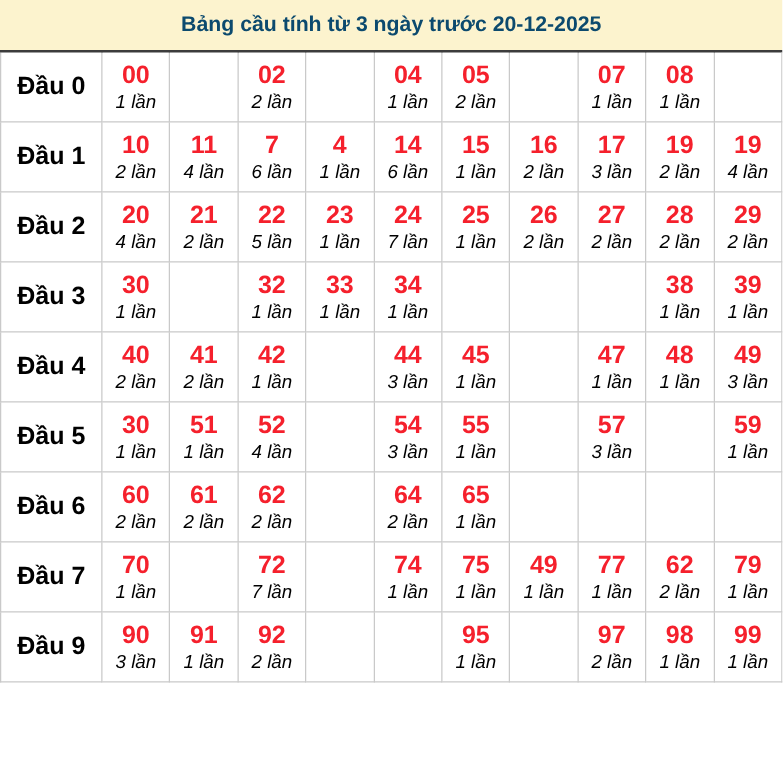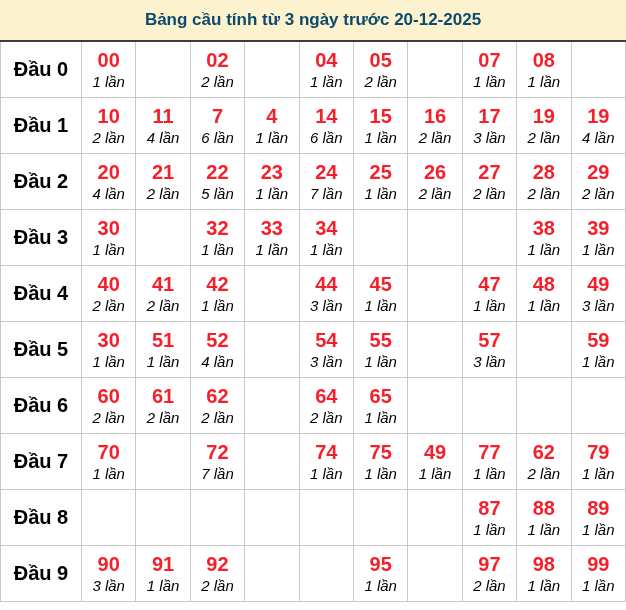--- a/index.html
+++ b/index.html
@@ -349,42 +349,20 @@
         <td class="num-cell">
           <div class="num">62</div>
           <div class="cnt">2 lần</div>
         </td>
         <td class="num-cell">
           <div class="num">79</div>
           <div class="cnt">1 lần</div>
         </td>
       </tr>
       <tr>
-        <td class="label-cell">Đầu 8</td>
-        <td class="empty-cell"></td>
-        <td class="empty-cell"></td>
-        <td class="empty-cell"></td>
-        <td class="empty-cell"></td>
-        <td class="empty-cell"></td>
-        <td class="empty-cell"></td>
-        <td class="empty-cell"></td>
-        <td class="num-cell">
-          <div class="num">87</div>
-          <div class="cnt">1 lần</div>
-        </td>
-        <td class="num-cell">
-          <div class="num">88</div>
-          <div class="cnt">1 lần</div>
-        </td>
-        <td class="num-cell">
-          <div class="num">89</div>
-          <div class="cnt">1 lần</div>
-        </td>
-      </tr>
-      <tr>
         <td class="label-cell">Đầu 9</td>
         <td class="num-cell">
           <div class="num">90</div>
           <div class="cnt">3 lần</div>
         </td>
         <td class="num-cell">
           <div class="num">91</div>
           <div class="cnt">1 lần</div>
         </td>
         <td class="num-cell">

